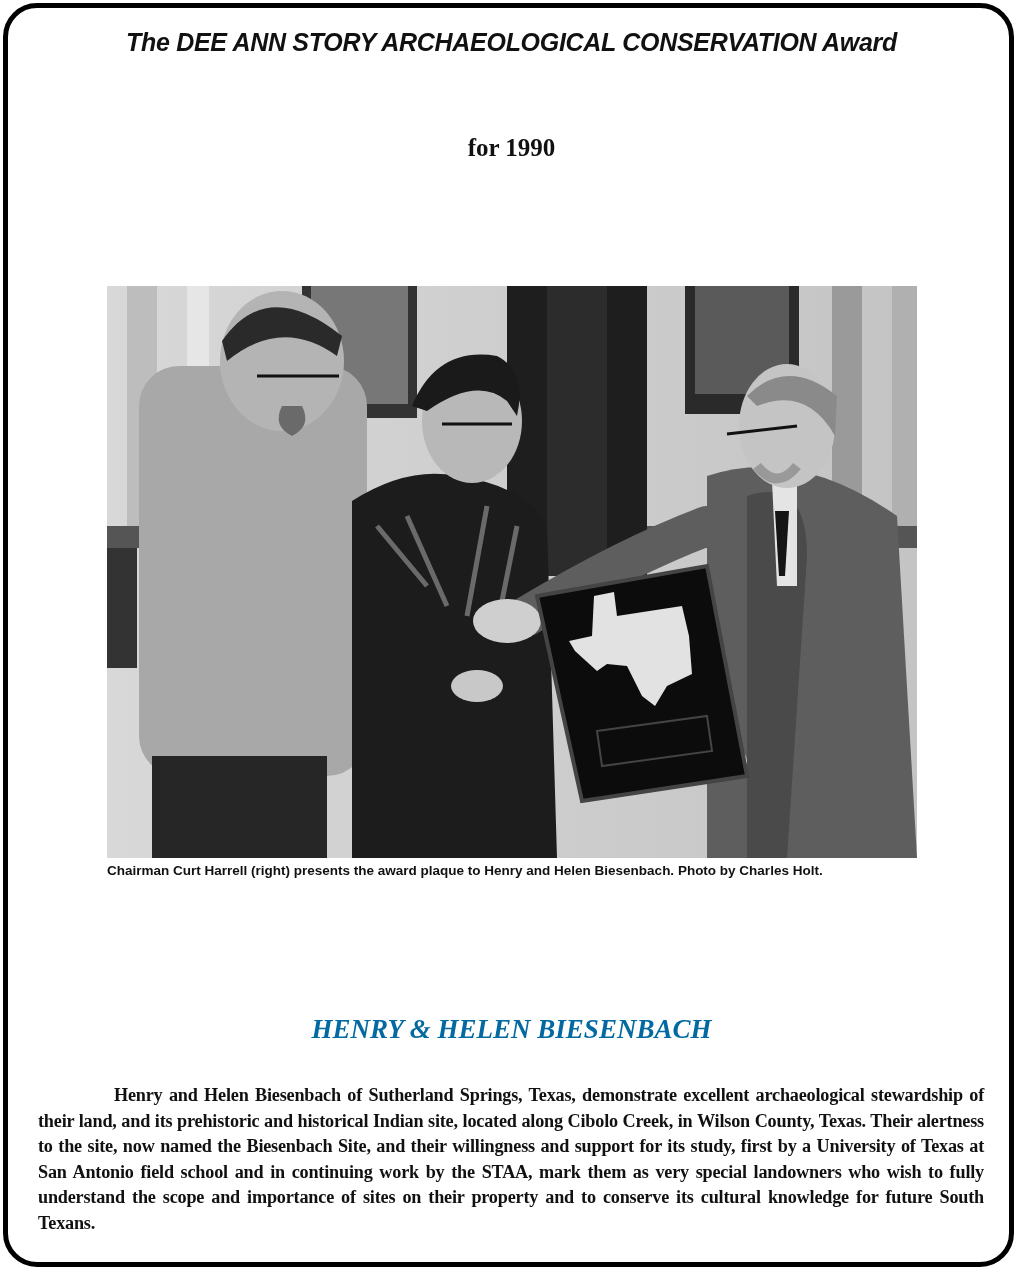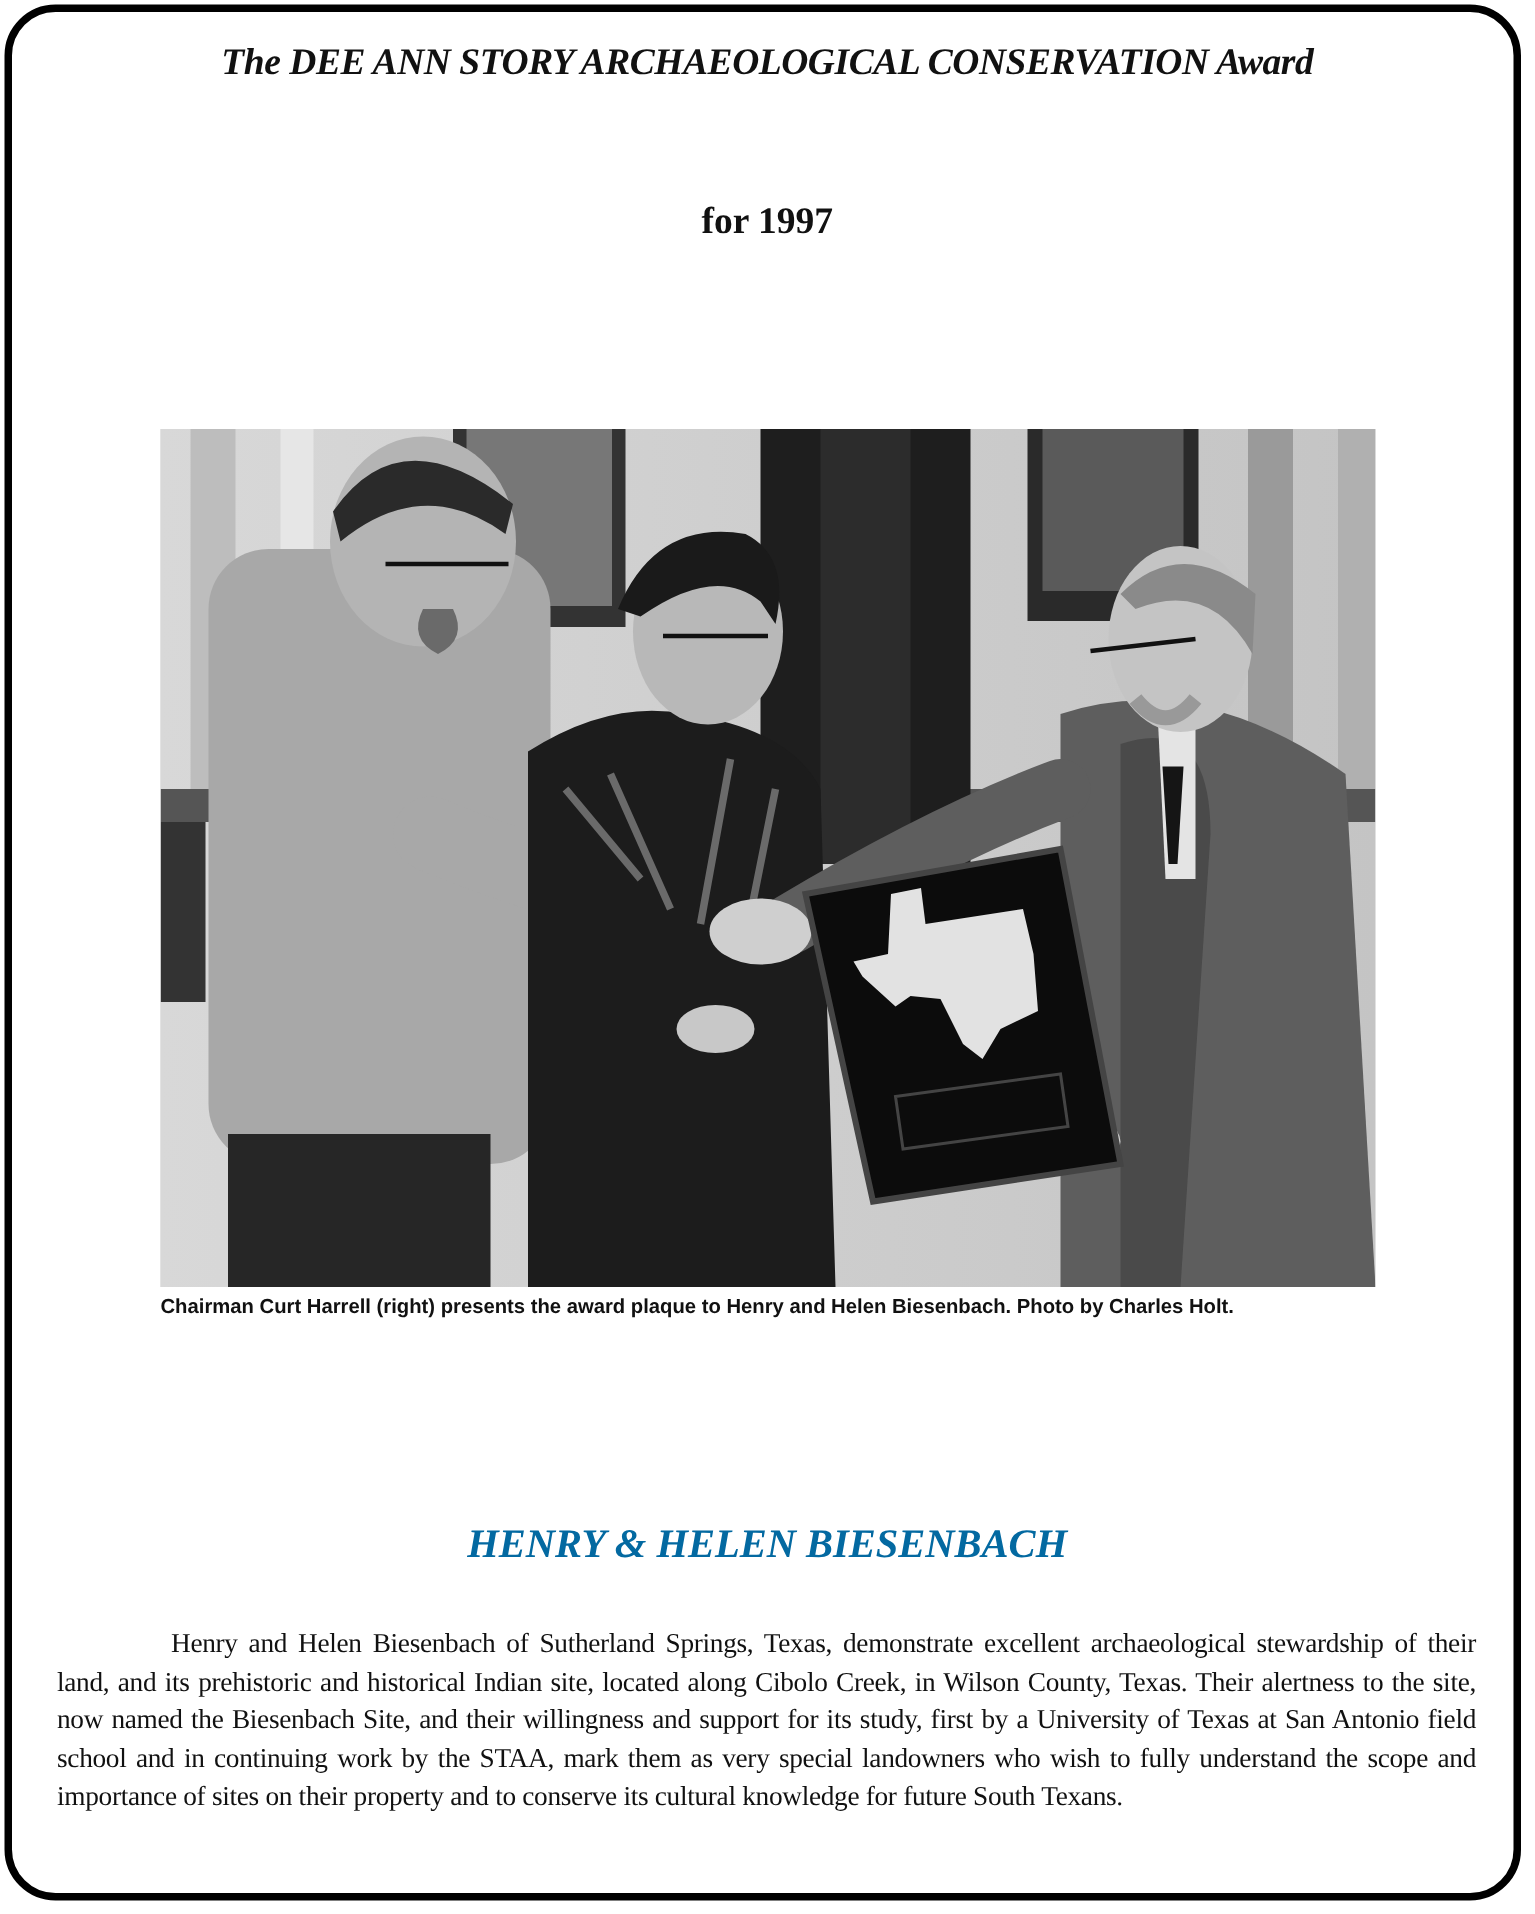--- a/index.html
+++ b/index.html
@@ -3,21 +3,21 @@
 <meta charset="utf-8">
 <style>
   html, body { margin: 0; padding: 0; background: #ffffff; }
   body { width: 1023px; height: 1276px; position: relative; overflow: hidden; }
   .frame {
     position: absolute; left: 3px; top: 3px; width: 1011px; height: 1264px;
     border: 5px solid #000; border-radius: 34px; box-sizing: border-box; background: #fff;
   }
   .title {
     position: absolute; left: 0; width: 1023px; top: 28px; text-align: center;
-    font-family: Liberation Serif, serif; font-style: italic; font-weight: bold;
+    font-family: Liberation Sans, sans-serif; font-style: italic; font-weight: bold;
     font-size: 25px; color: #111; letter-spacing: -0.3px;
   }
   .subtitle {
     position: absolute; left: 0; width: 1023px; top: 134px; text-align: center;
     font-family: "Liberation Serif", serif; font-weight: bold; font-size: 25px; color: #111;
   }
   .photo {
     position: absolute; left: 107px; top: 286px; width: 810px; height: 572px;
     background: #ccc; overflow: hidden;
   }
@@ -28,30 +28,30 @@
     line-height: 15px; color: #111;
   }
   .heading {
     position: absolute; left: 0; width: 1023px; top: 1014px; text-align: center;
     font-family: "Liberation Serif", serif; font-style: italic; font-weight: bold;
     font-size: 27px; color: #0369a1;
   }
   .body-text {
     position: absolute; left: 38px; top: 1083px; width: 946px;
     font-family: "Liberation Serif", serif; font-size: 18.2px; line-height: 25.6px;
-    color: #111; text-align: justify; text-indent: 76px; letter-spacing: -0.2px;
+    color: #111; text-align: justify; text-indent: 76px; letter-spacing: -0.2px; font-weight: bold;
   }
 </style>
 </head>
 <body>
 
 <div class="frame"></div>
 
 <div class="title">The DEE ANN STORY ARCHAEOLOGICAL CONSERVATION Award</div>
-<div class="subtitle">for 1997</div>
+<div class="subtitle">for 1990</div>
 
 <div class="photo">
   <svg width="810" height="572" viewBox="0 0 810 572">
     <defs>
       <linearGradient id="wall" x1="0" x2="1" y1="0" y2="0">
         <stop offset="0" stop-color="#d8d8d8"></stop>
         <stop offset="1" stop-color="#c4c4c4"></stop>
       </linearGradient>
     </defs>
 

